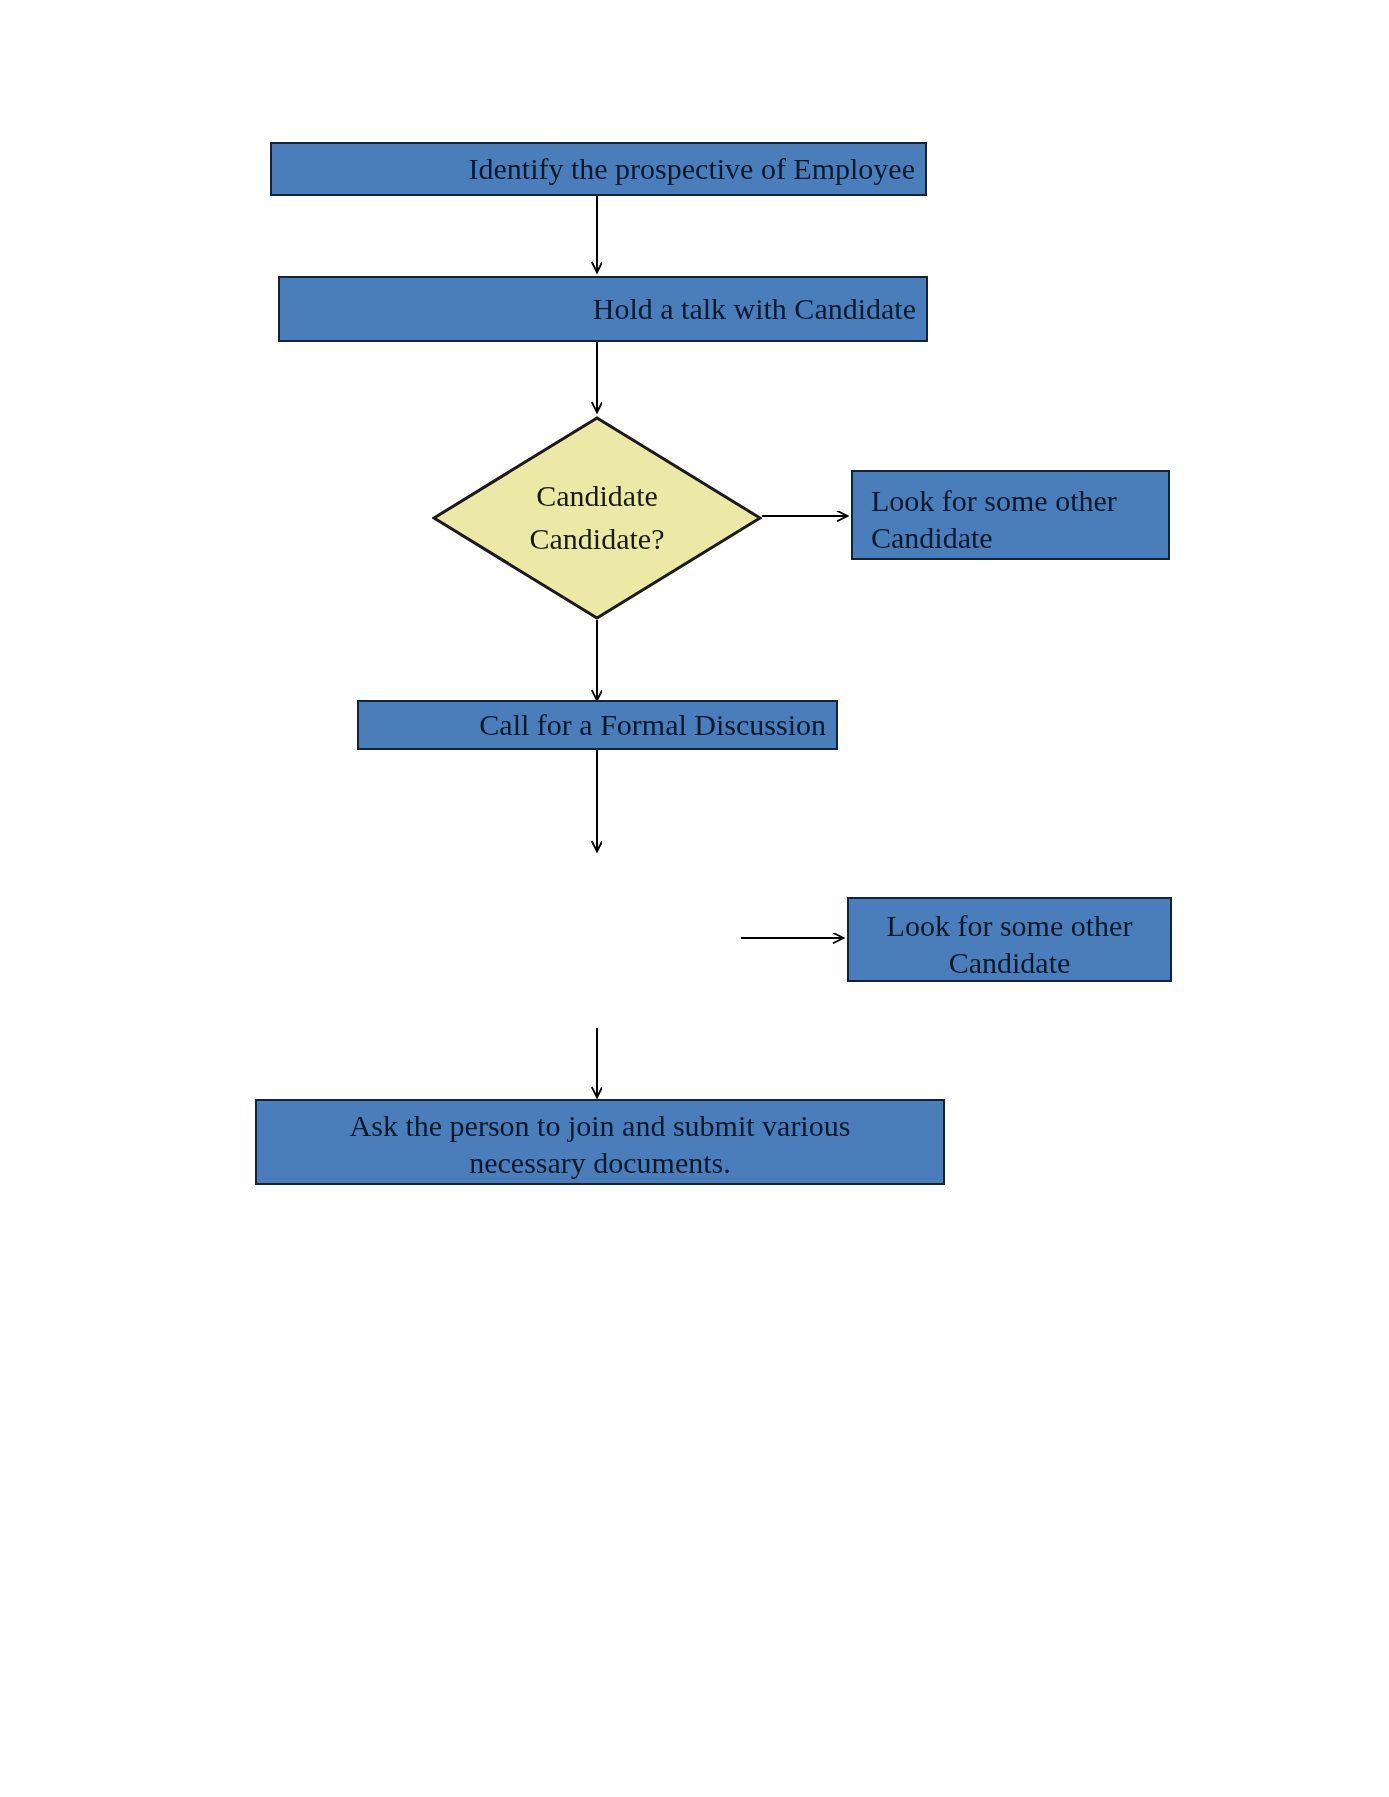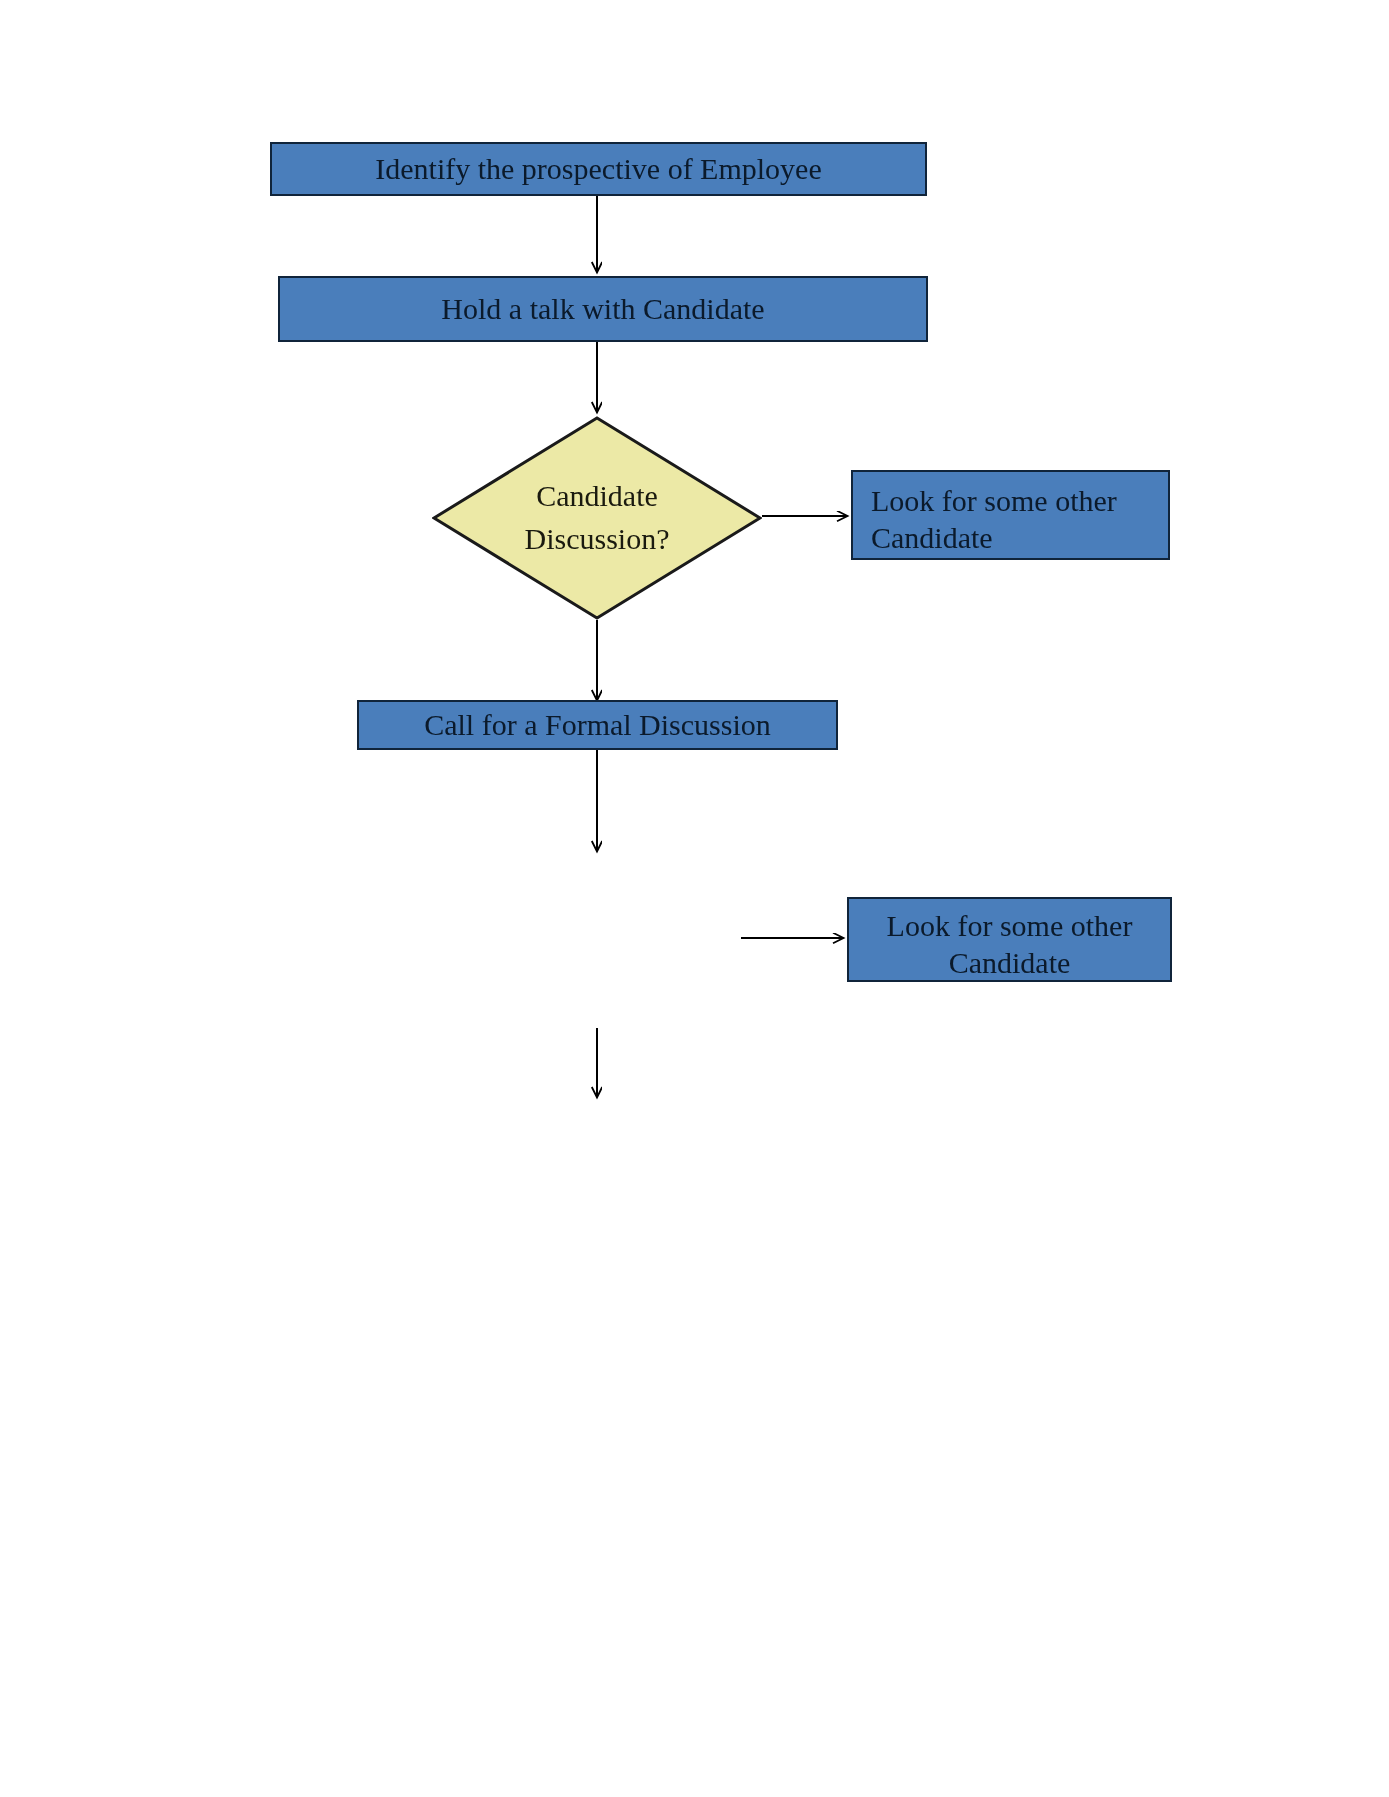--- a/index.html
+++ b/index.html
@@ -36,20 +36,21 @@
     justify-content: center;
     line-height: 1.24;
   }
   .process {
     background: #4a7ebb;
     border: 2px solid #10243a;
     color: #0b1a2b;
     font-size: 30px;
     text-align: center;
     padding: 2px 10px;
+    justify-content: flex-end;
   }
   .process.left-align {
     justify-content: flex-start;
     text-align: left;
     padding-left: 18px;
   }
   .diamond-wrap {
     position: absolute;
   }
   .diamond-wrap svg {
@@ -112,21 +113,21 @@
   <div class="node process" style="left:278px; top:276px; width:650px; height:66px;">
     <span>Hold a talk with Candidate</span>
   </div>
 
   <div class="diamond-wrap" style="left:432px; top:416px; width:330px; height:204px;">
     <svg width="330" height="204" viewBox="0 0 330 204">
       <polygon points="165,2 328,102 165,202 2,102" fill="#ece9a6" stroke="#1a1a1a" stroke-width="3"></polygon>
     </svg>
     <div class="diamond-label">
       <span class="nowrap-line">Candidate</span>
-      <span class="nowrap-line">Discussion?</span>
+      <span class="nowrap-line">Candidate?</span>
     </div>
   </div>
 
   <div class="node process left-align" style="left:851px; top:470px; width:319px; height:90px; display:block; padding-top:10px;">
     <div style="text-align:left;">
       <div>Look for some other</div>
       <div>Candidate</div>
     </div>
   </div>
 
@@ -135,14 +136,20 @@
   </div>
 
 
   <div class="node process" style="left:847px; top:897px; width:325px; height:85px; display:block; padding-top:8px;">
     <div style="text-align:center;">
       <div>Look for some other</div>
       <div>Candidate</div>
     </div>
   </div>
 
+  <div class="node process clip-box" style="left:255px; top:1099px; width:690px; height:86px; display:block; padding-top:6px;">
+    <div style="text-align:center;">
+      <div>Ask the person to join and submit various</div>
+      <div>necessary documents.</div>
+    </div>
+  </div>
 
 </div>
 
 </body></html>

